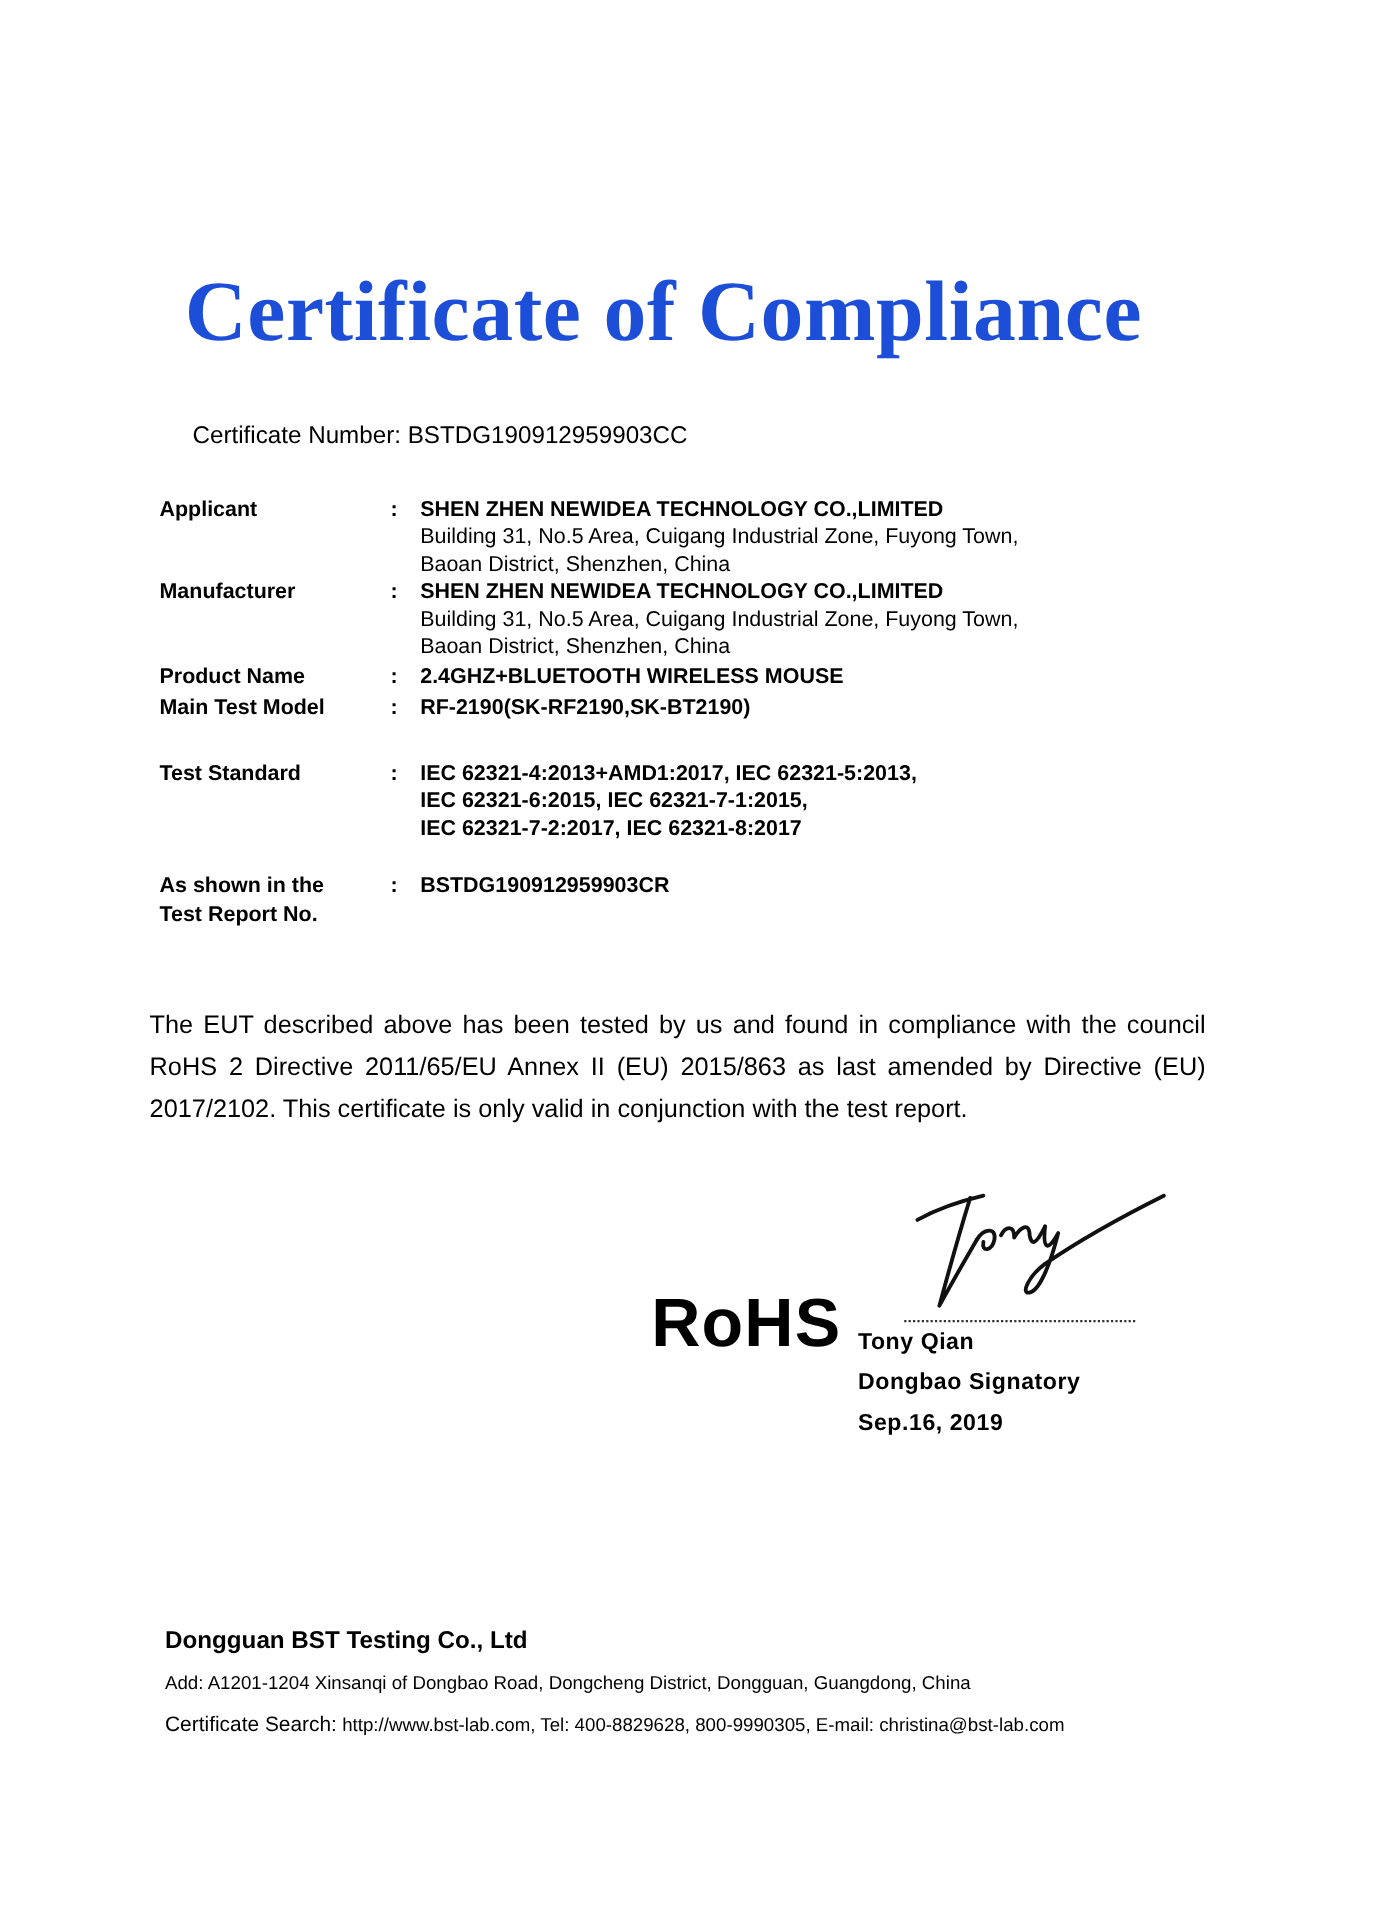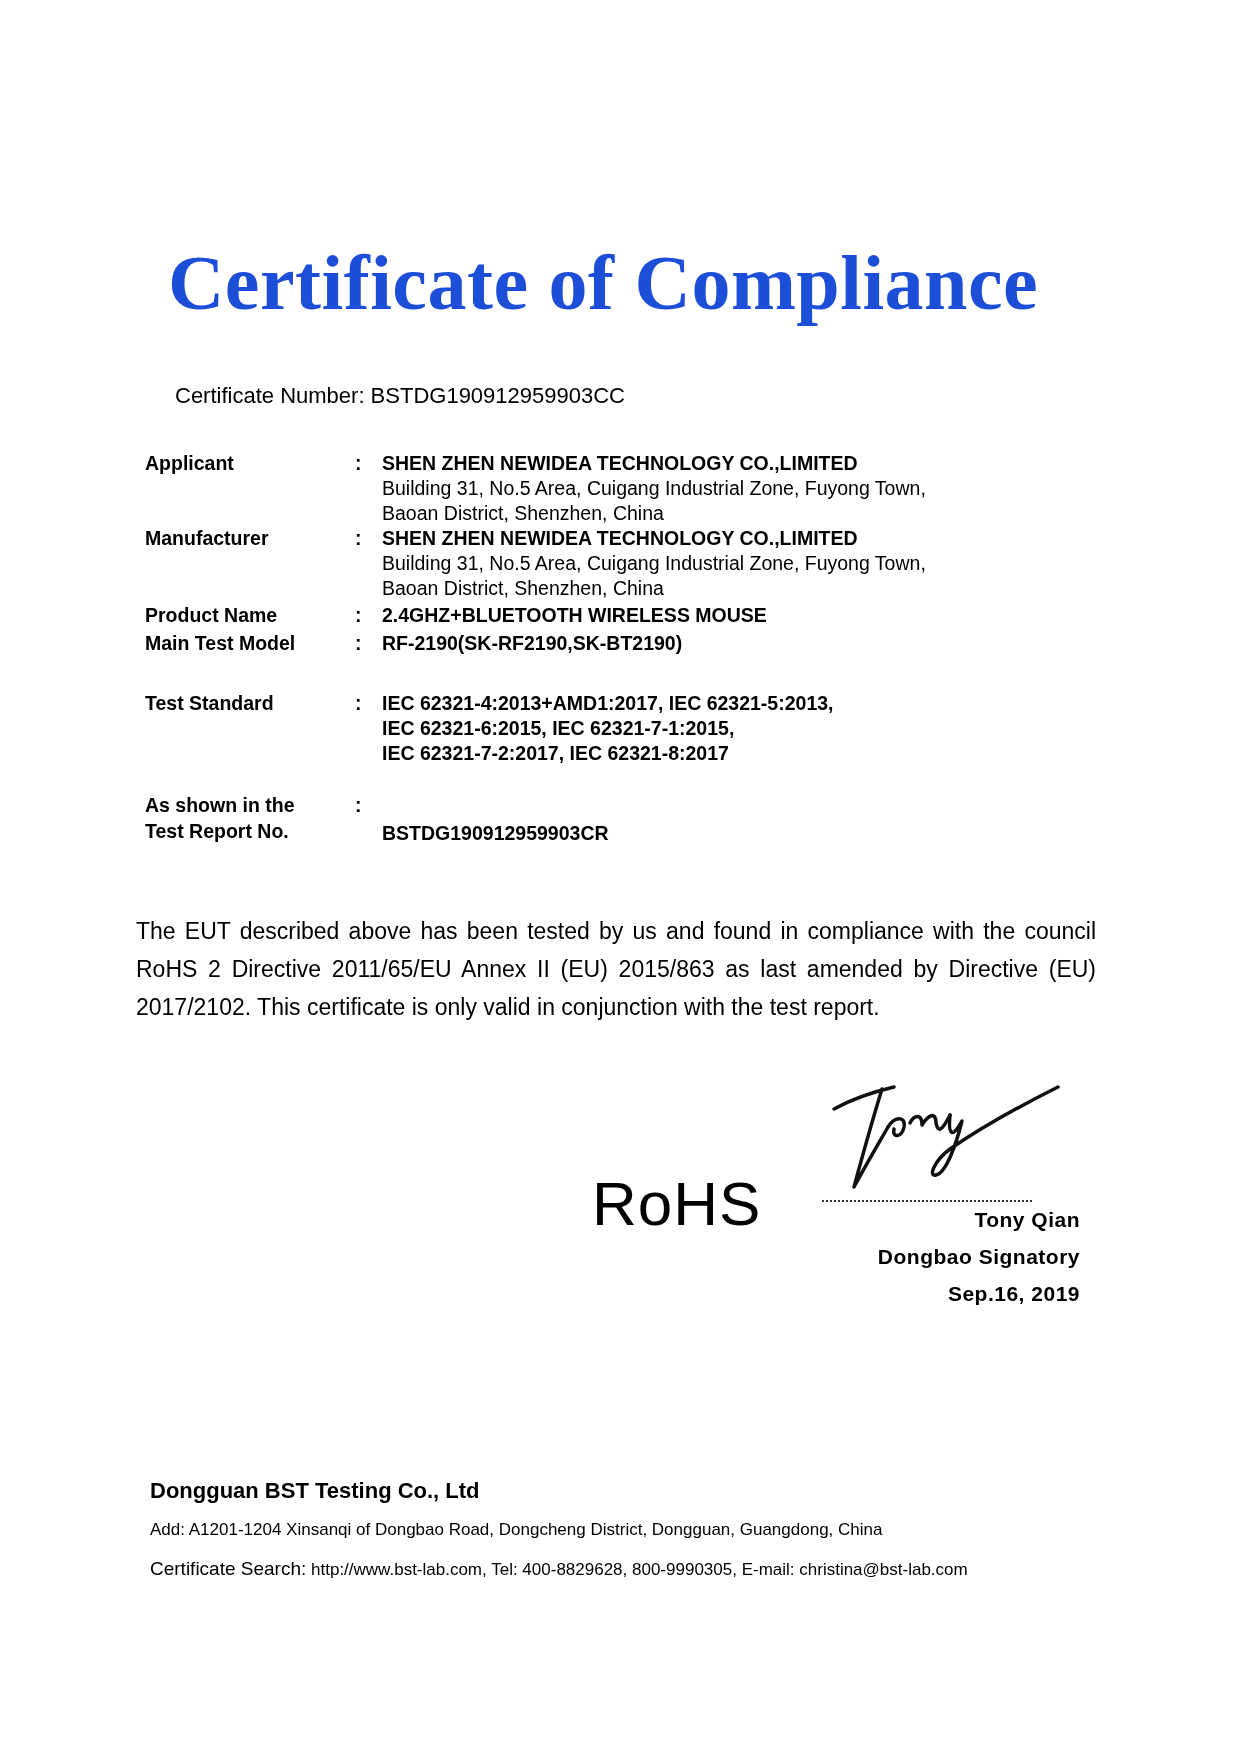--- a/index.html
+++ b/index.html
@@ -21,28 +21,28 @@
     .colon { left: 355px; font-weight: bold; }
     .val-b { left: 382px; font-weight: bold; }
     .val { left: 382px; }
     .para {
       left: 136px; top: 912px; width: 960px;
       font-family: "Liberation Sans", sans-serif; font-size: 23px; line-height: 38px;
       text-align: justify;
     }
     .rohs {
       left: 592px; top: 1168px;
-      font-family: "Liberation Sans", sans-serif; font-weight: normal; font-size: 62px; letter-spacing: 1px; text-align: center;
+      font-family: "Liberation Sans", sans-serif; font-weight: bold; font-size: 62px; letter-spacing: 1px; text-align: center;
     }
     .sigline {
       left: 822px; top: 1200px; width: 210px; height: 0;
       border-top: 2px dotted #333;
     }
     .sigtext {
-      left: 780px; width: 300px; text-align: right;
+      left: 780px; width: 300px; text-align: left;
       font-family: "Liberation Sans", sans-serif; font-weight: bold; font-size: 21px; letter-spacing: 0.5px;
     }
     .company {
       left: 150px; top: 1478px;
       font-family: "Liberation Sans", sans-serif; font-weight: bold; font-size: 22px;
     }
     .addr, .search {
       left: 150px; font-family: "Liberation Sans", sans-serif; font-size: 17px; white-space: nowrap;
     }
     .addr { top: 1520px; text-align: center; }
@@ -79,21 +79,21 @@
 
   <div class="abs label" style="top:692px">Test Standard</div>
   <div class="abs colon" style="top:692px">:</div>
   <div class="abs val-b" style="top:692px">IEC 62321-4:2013+AMD1:2017, IEC 62321-5:2013,</div>
   <div class="abs val-b" style="top:717px">IEC 62321-6:2015, IEC 62321-7-1:2015,</div>
   <div class="abs val-b" style="top:742px">IEC 62321-7-2:2017, IEC 62321-8:2017</div>
 
   <div class="abs label" style="top:794px">As shown in the</div>
   <div class="abs label" style="top:820px">Test Report No.</div>
   <div class="abs colon" style="top:794px">:</div>
-  <div class="abs val-b" style="top:822px">BSTDG190912959903CR</div>
+  <div class="abs val-b" style="top:794px">BSTDG190912959903CR</div>
 
   <div class="abs para">The EUT described above has been tested by us and found in compliance with the council RoHS 2 Directive 2011/65/EU Annex II (EU) 2015/863 as last amended by Directive (EU) 2017/2102. This certificate is only valid in conjunction with the test report.</div>
 
   <div class="abs rohs">RoHS</div>
 
   <svg class="abs" style="left:822px; top:1075px;" width="240" height="125" viewBox="0 0 240 125">
     <g fill="none" stroke="#111" stroke-width="3.5" stroke-linecap="round" stroke-linejoin="round">
       <path d="M12 34 C 30 24, 55 16, 72 12"></path>
       <path d="M60 14 C 52 40, 42 75, 32 112 C 45 88, 58 66, 66 52"></path>
       <path d="M66 52 C 72 42, 84 40, 82 52 C 80 62, 70 64, 72 54"></path>

